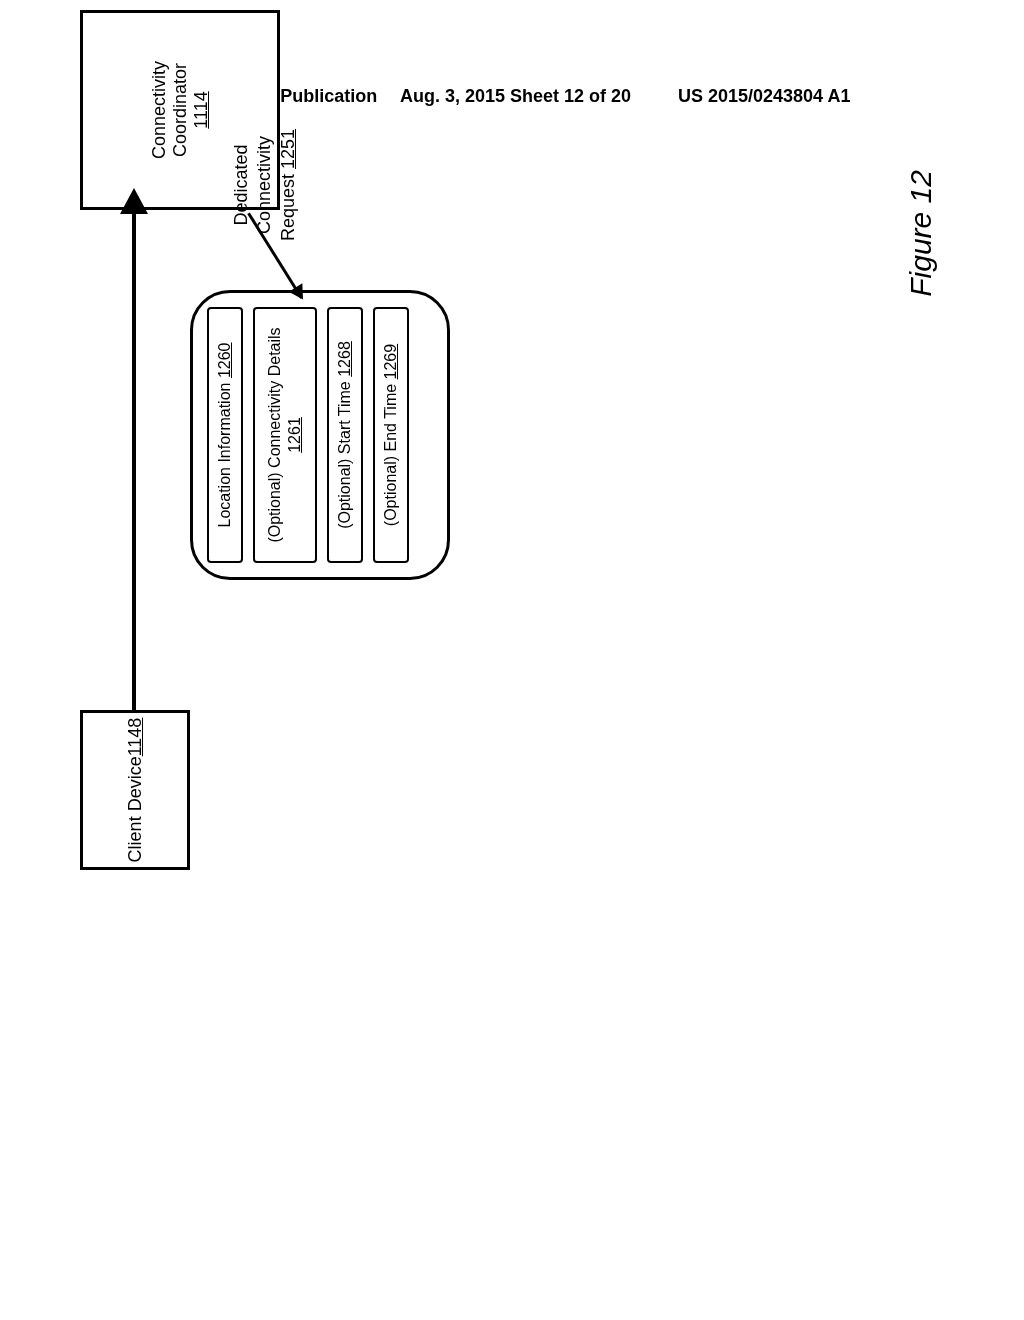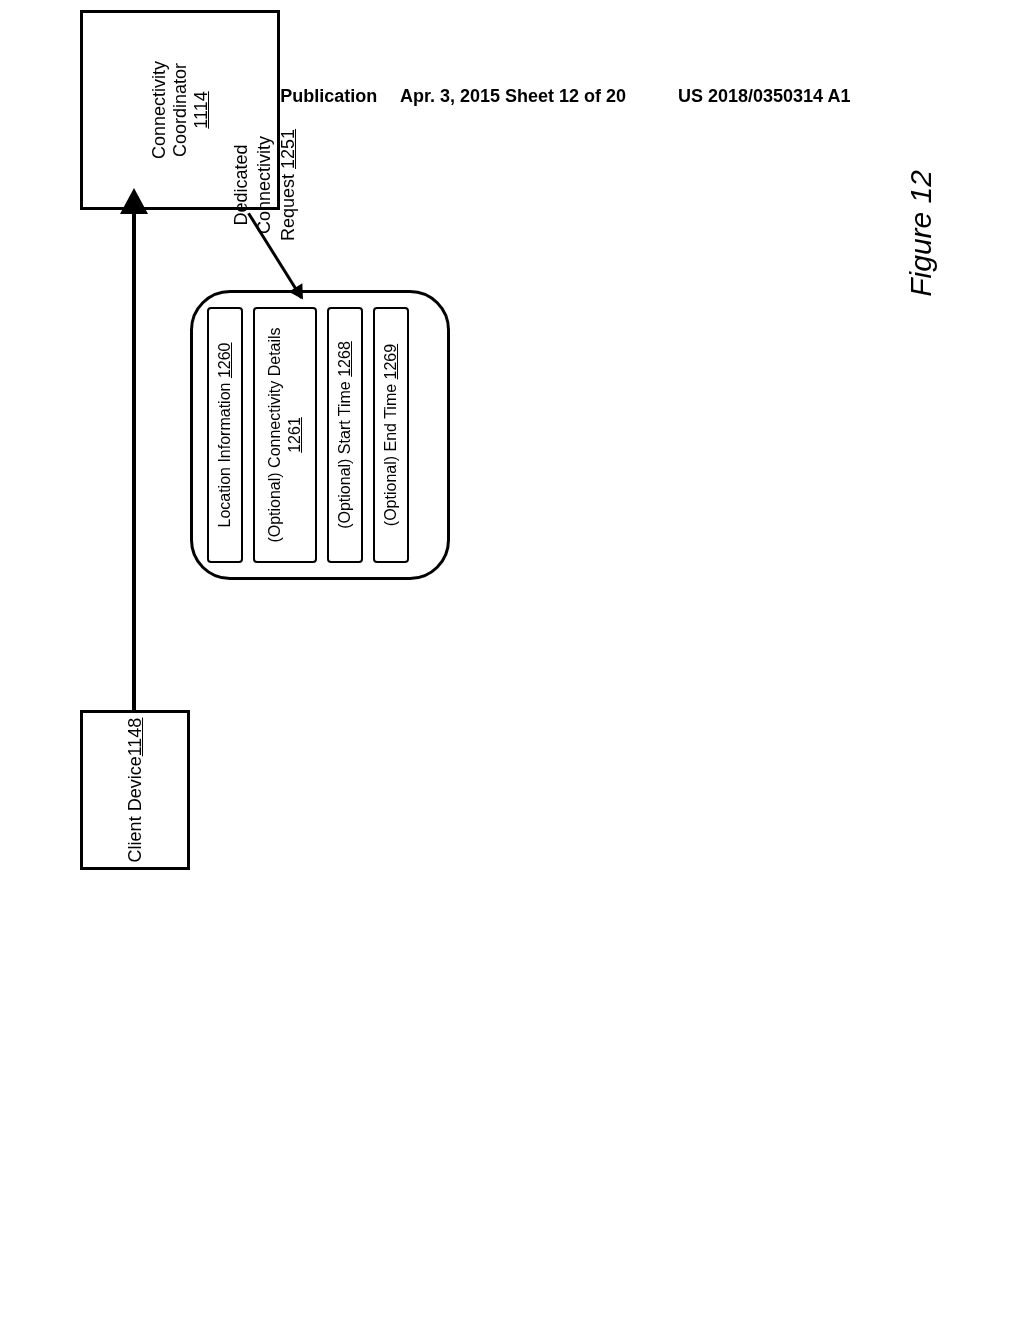--- a/index.html
+++ b/index.html
@@ -125,22 +125,22 @@
     line-height: 1.3;
   }
   .req-label .ref { text-decoration: underline; }
 </style>
 </head>
 <body>
 
 <div class="page">
 
   <div class="hdr hdr-left">Patent Application Publication</div>
-  <div class="hdr hdr-mid">Apr. 3, 2015   Sheet 12 of 20</div>
-  <div class="hdr hdr-right">US 2018/0350314 A1</div>
+  <div class="hdr hdr-mid">Aug. 3, 2015   Sheet 12 of 20</div>
+  <div class="hdr hdr-right">US 2015/0243804 A1</div>
 
   <div class="fig-label">Figure 12</div>
 
   <div class="diagram-rotor">
 
     <div class="box client-box">
       <div>
         <span>Client Device</span><span class="ref">1148</span>
       </div>
     </div>

